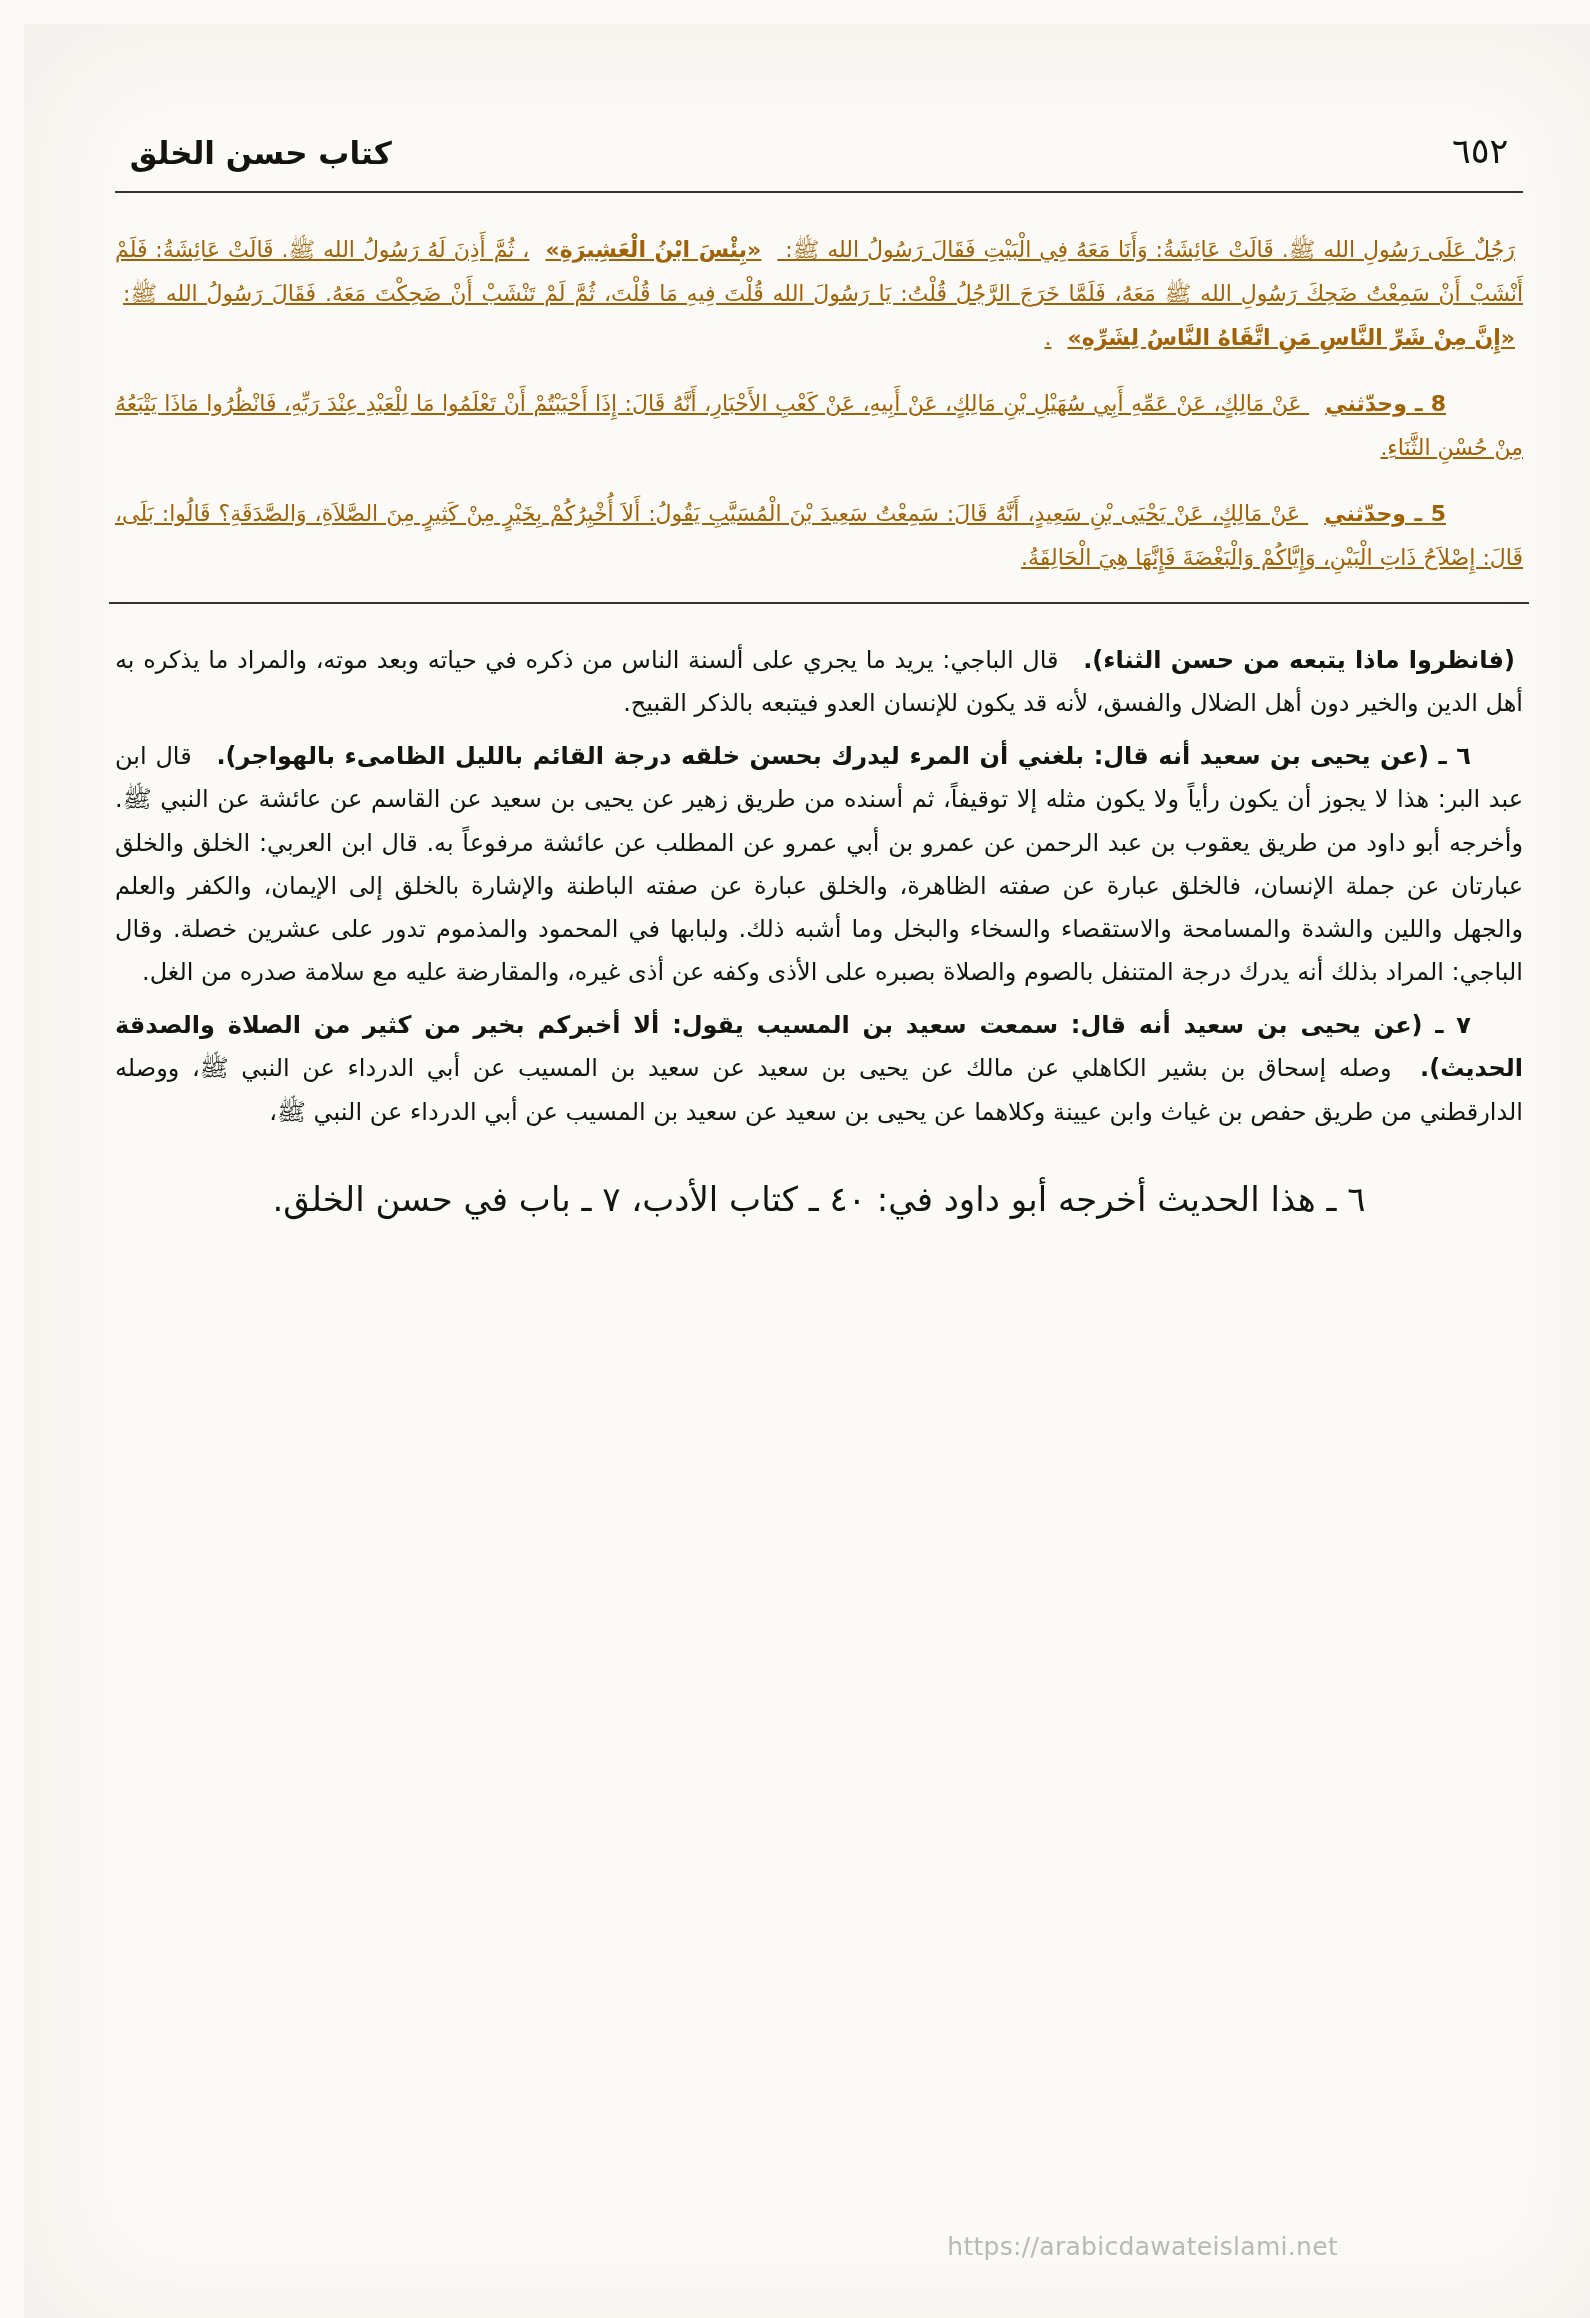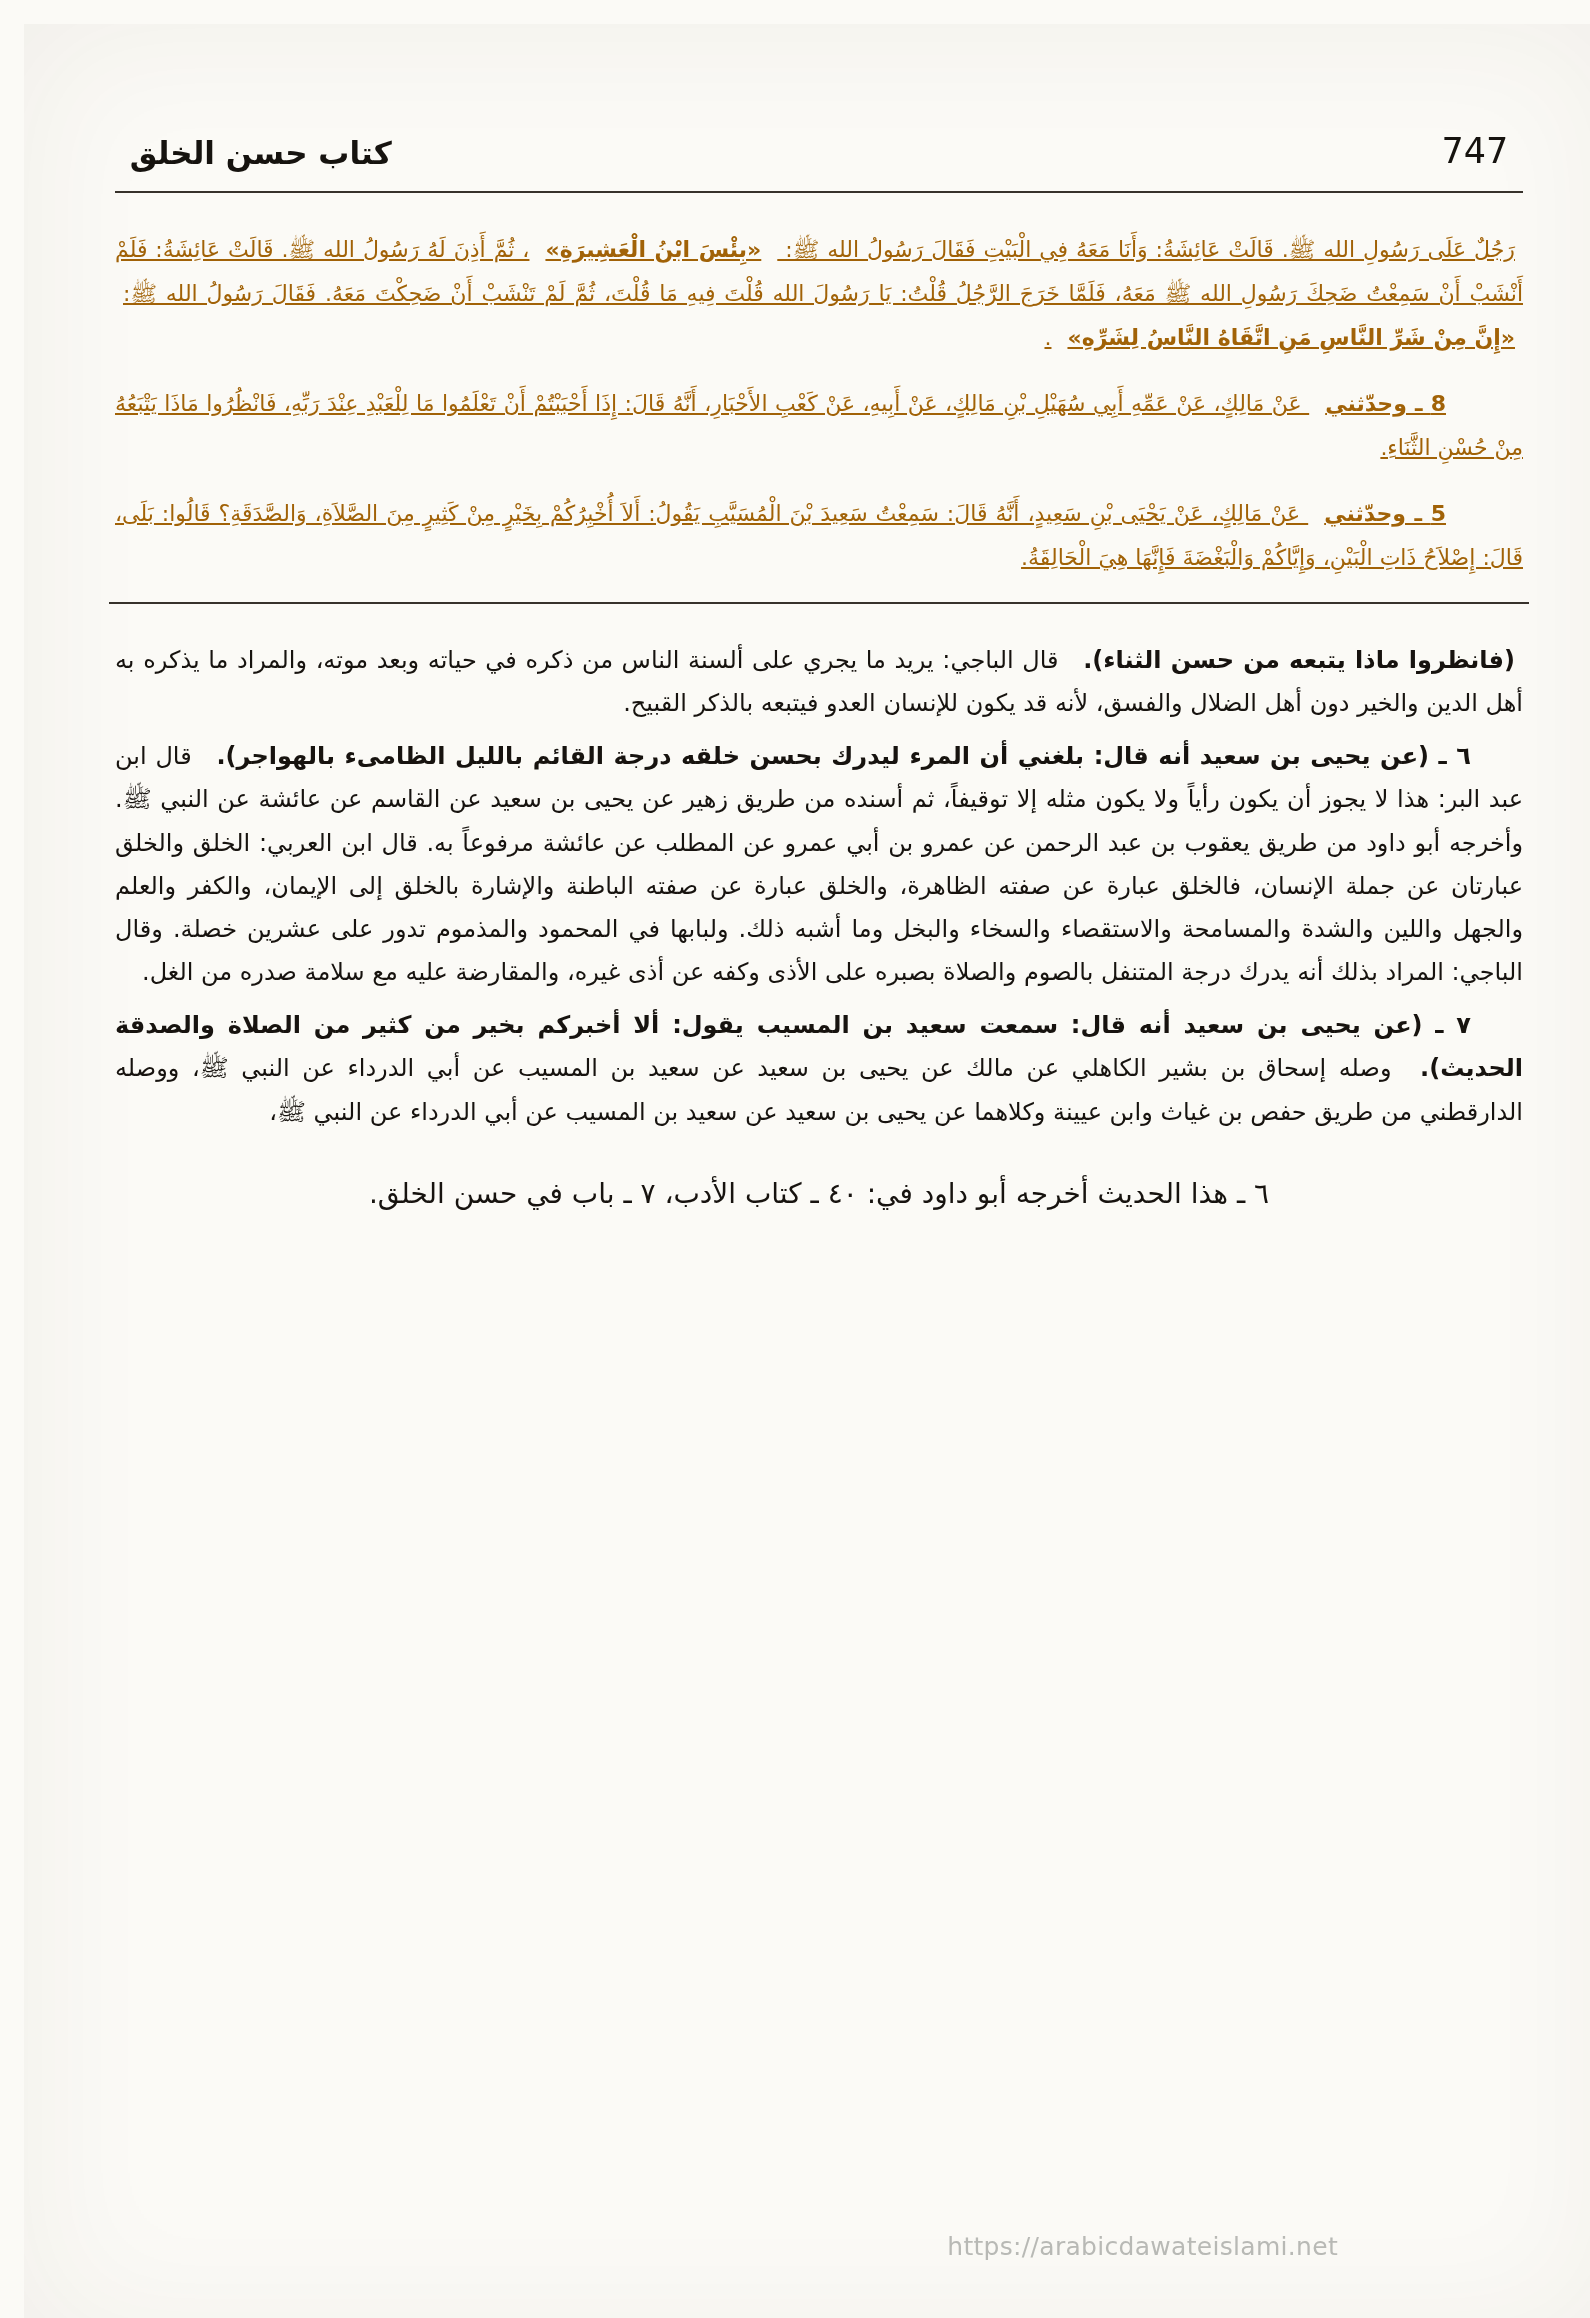--- a/index.html
+++ b/index.html
@@ -59,21 +59,21 @@
     text-align: justify;
     color: #17130f;
   }
   .commentary p { margin: 0 0 10px; }
   .commentary p.indent { text-indent: 44px; }
   .commentary b { font-weight: 700; }
 
   
   .footnotes {
     margin-top: 35px;
-    font-size: 28px;
+    font-size: 34px;
     line-height: 1.8;
     text-align: center;
     color: #17130f;
   }
   .footnote { margin: 0 0 3.4px; }
 
   
   .watermark {
     position: absolute;
     bottom: 74px;
@@ -84,21 +84,21 @@
     color: #b8b9b5;
   }
 </style>
 </head>
 <body>
 
 <div class="page">
 
   <div class="page-header">
     <span class="book-title">كتاب حسن الخلق</span>
-    <span class="page-number">747</span>
+    <span class="page-number">٦٥٢</span>
   </div>
   <div class="header-rule"></div>
 
   <div class="matn">
     <p class="matn-para"><span>رَجُلٌ عَلَى رَسُولِ الله ﷺ. قَالَتْ عَائِشَةُ: وَأَنَا مَعَهُ فِي الْبَيْتِ فَقَالَ رَسُولُ الله ﷺ: </span><b>«بِئْسَ ابْنُ الْعَشِيرَةِ»</b><span>، ثُمَّ أَذِنَ لَهُ رَسُولُ الله ﷺ. قَالَتْ عَائِشَةُ: فَلَمْ أَنْشَبْ أَنْ سَمِعْتُ ضَحِكَ رَسُولِ الله ﷺ مَعَهُ، فَلَمَّا خَرَجَ الرَّجُلُ قُلْتُ: يَا رَسُولَ الله قُلْتَ فِيهِ مَا قُلْتَ، ثُمَّ لَمْ تَنْشَبْ أَنْ ضَحِكْتَ مَعَهُ. فَقَالَ رَسُولُ الله ﷺ: </span><b>«إِنَّ مِنْ شَرِّ النَّاسِ مَنِ اتَّقَاهُ النَّاسُ لِشَرِّهِ»</b><span>.</span></p>
 
     <p class="matn-para indent"><b>8 ـ وحدّثني</b><span> عَنْ مَالِكٍ، عَنْ عَمِّهِ أَبِي سُهَيْلِ بْنِ مَالِكٍ، عَنْ أَبِيهِ، عَنْ كَعْبِ الأَحْبَارِ، أَنَّهُ قَالَ: إِذَا أَحْبَبْتُمْ أَنْ تَعْلَمُوا مَا لِلْعَبْدِ عِنْدَ رَبِّهِ، فَانْظُرُوا مَاذَا يَتْبَعُهُ مِنْ حُسْنِ الثَّنَاءِ.</span></p>
 
 
     <p class="matn-para indent"><b>5 ـ وحدّثني</b><span> عَنْ مَالِكٍ، عَنْ يَحْيَى بْنِ سَعِيدٍ، أَنَّهُ قَالَ: سَمِعْتُ سَعِيدَ بْنَ الْمُسَيَّبِ يَقُولُ: أَلاَ أُخْبِرُكُمْ بِخَيْرٍ مِنْ كَثِيرٍ مِنَ الصَّلاَةِ، وَالصَّدَقَةِ؟ قَالُوا: بَلَى، قَالَ: إِصْلاَحُ ذَاتِ الْبَيْنِ، وَإِيَّاكُمْ وَالْبَغْضَةَ فَإِنَّهَا هِيَ الْحَالِقَةُ.</span></p>

